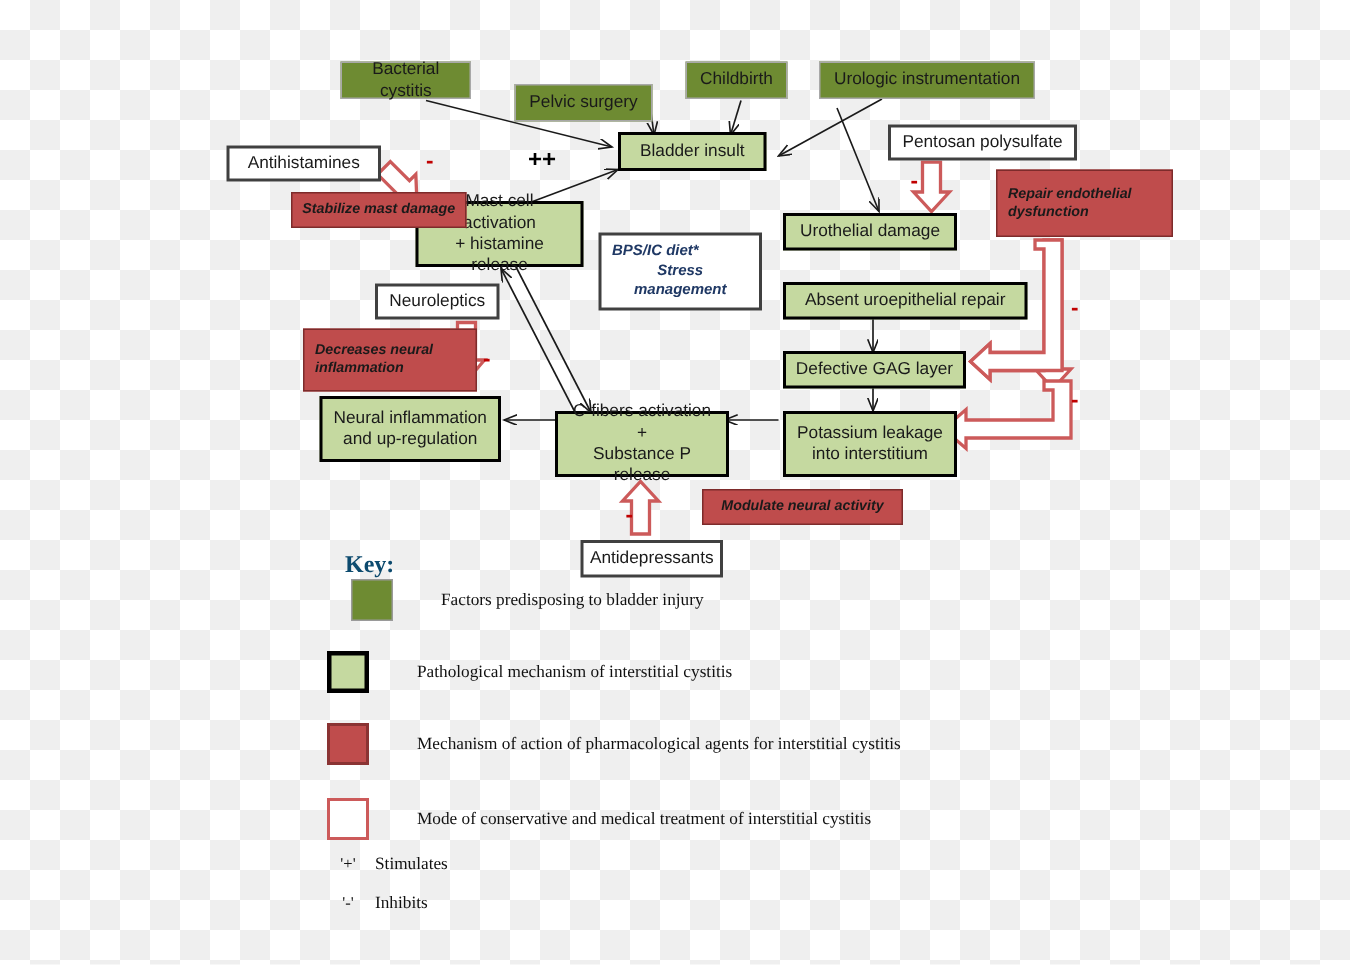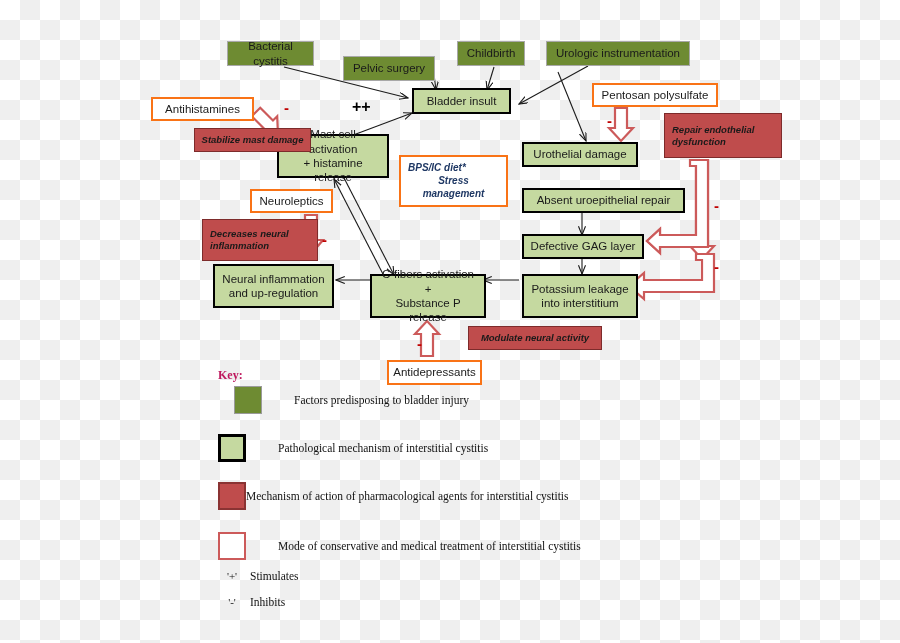--- a/index.html
+++ b/index.html
@@ -18,31 +18,31 @@
   .node{position:absolute;box-sizing:border-box;display:flex;align-items:center;justify-content:center;
         text-align:center;line-height:1.25;}
   
   .factor{background:#6e8b32;border:1px solid #a8a8a8;color:#1a1a1a;font-size:11.5px;}
   
   .mech{background:#c5d9a0;border:2.5px solid #000000;color:#1a1a1a;font-size:11.5px;}
   
   .pharm{background:#bf4c4c;border:1.5px solid #7d2b2b;color:#1a1a1a;font-size:9.5px;
          font-style:italic;font-weight:bold;margin-left:28px;}
   
-  .treat{background:#ffffff;border:2px solid #f97316;color:#1a1a1a;font-size:11.5px;text-align:center;}
+  .treat{background:#ffffff;border:2px solid #404040;color:#1a1a1a;font-size:11.5px;text-align:center;}
   .treat.bluetext{color:#1f3864;font-style:italic;font-weight:bold;font-size:10px;}
   .pad{padding:2px 6px;}
   .stacked{flex-direction:column;}
   .sign{position:absolute;color:#c00000;font-size:15px;font-weight:bold;line-height:1;}
   .plus{position:absolute;color:#000000;font-size:16px;font-weight:bold;line-height:1;}
   svg.layer{position:absolute;left:0;top:0;width:900px;height:643px;pointer-events:none;}
   
   #legend{position:absolute;left:218px;top:368px;width:600px;}
-  .legend-key{position:absolute;left:0px;top:0px;font-family:"Liberation Serif",serif;
-              font-weight:bold;font-size:12px;color:#be185d;}
+  .legend-key{position:absolute;left:12px;top:0px;font-family:"Liberation Serif",serif;
+              font-weight:bold;font-size:16px;color:#0c4a6e;}
   .legend-row{position:absolute;display:flex;align-items:center;}
   .swatch{width:28px;height:28px;box-sizing:border-box;}
   .sw-factor{background:#6e8b32;border:1px solid #9a9a9a;}
   .sw-mech{background:#c5d9a0;border:3px solid #000;}
   .sw-pharm{background:#bf4c4c;border:2px solid #8a3333;}
   .sw-treat{background:#ffffff;border:2.5px solid #cc5a5a;}
   .legend-label{font-family:"Liberation Serif",serif;font-size:11.5px;color:#111;}
   .legend-sym{font-family:"Liberation Serif",serif;font-size:11px;color:#111;width:28px;text-align:center;}
 </style>
 </head>
@@ -223,21 +223,21 @@
       <div class="legend-label" style="margin-left:32px;">Factors predisposing to bladder injury</div>
     </div>
 
     <div class="legend-row" style="top:66px;left:0px;">
       <div class="swatch sw-mech"></div>
       <div class="legend-label" style="margin-left:32px;">Pathological mechanism of interstitial cystitis</div>
     </div>
 
     <div class="legend-row" style="top:114px;left:0px;">
       <div class="swatch sw-pharm"></div>
-      <div class="legend-label" style="">Mechanism of action of pharmacological agents for interstitial cystitis</div>
+      <div class="legend-label" style="margin-left:32px;">Mechanism of action of pharmacological agents for interstitial cystitis</div>
     </div>
 
     <div class="legend-row" style="top:164px;left:0px;">
       <div class="swatch sw-treat"></div>
       <div class="legend-label" style="margin-left:32px;">Mode of conservative and medical treatment of interstitial cystitis</div>
     </div>
 
     <div class="legend-row" style="top:202px;left:0px;">
       <div class="legend-sym">'+'</div>
       <div class="legend-label" style="margin-left:4px;">Stimulates</div>

